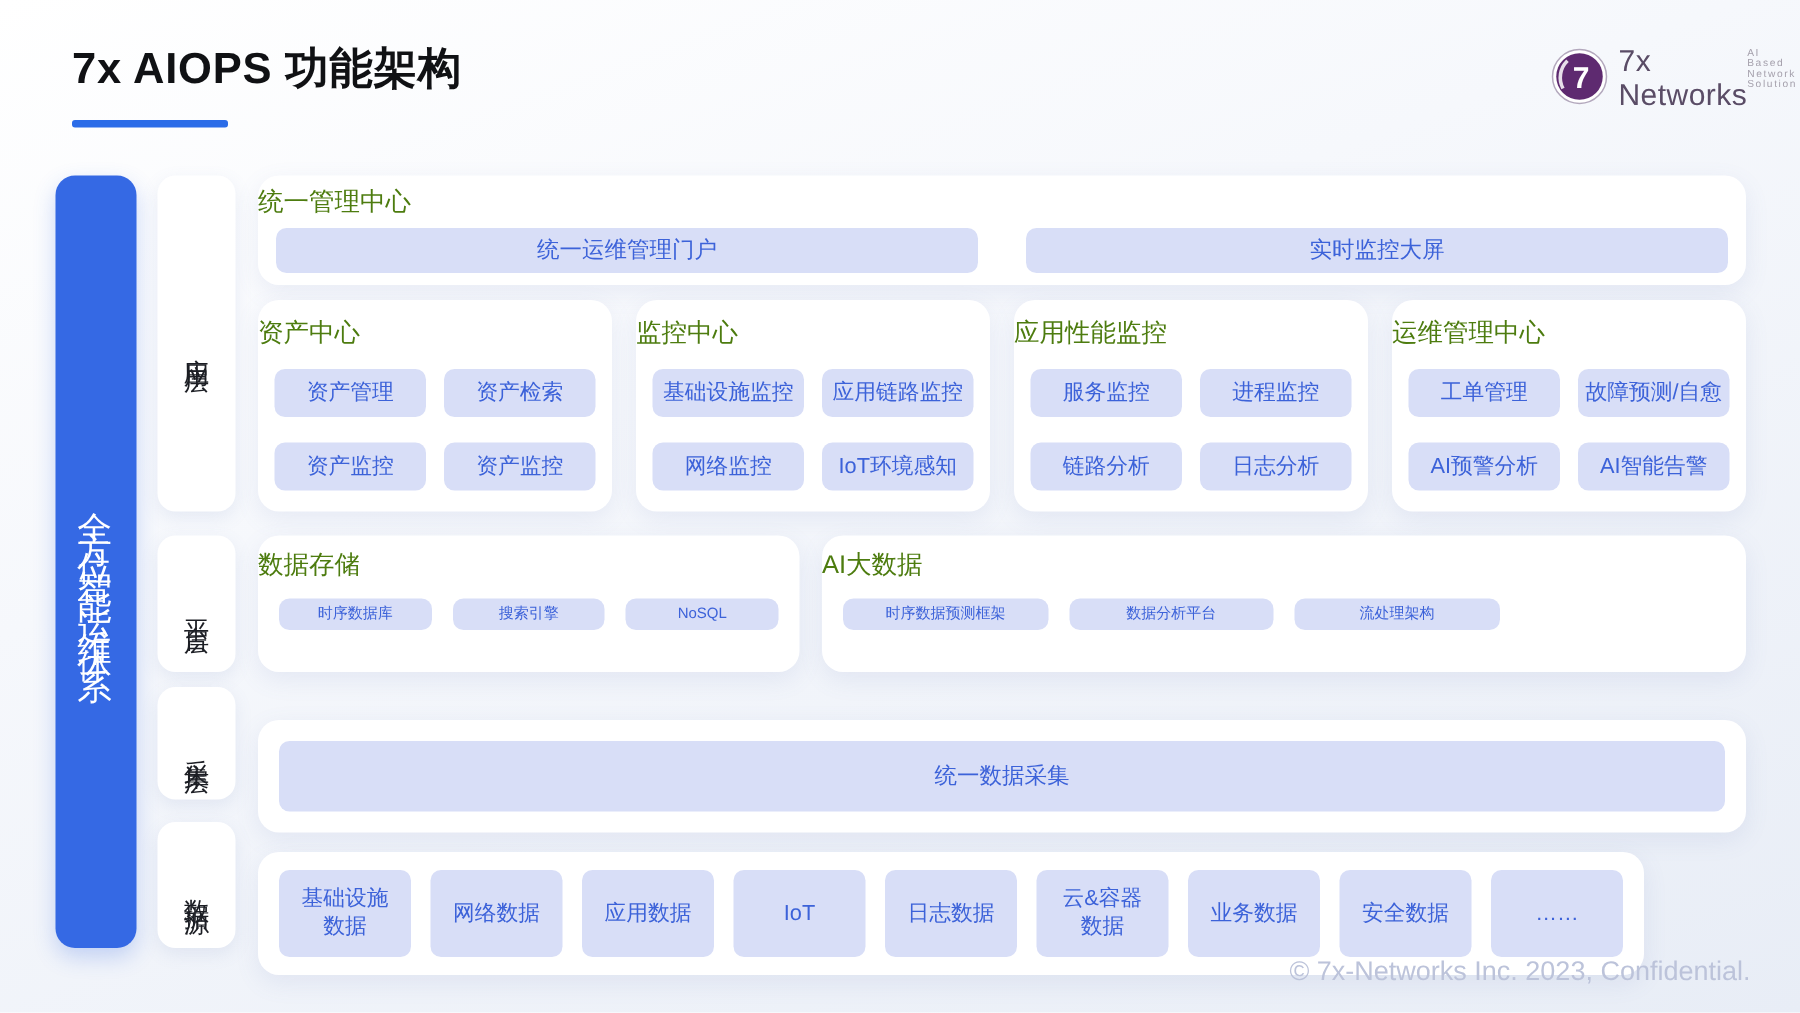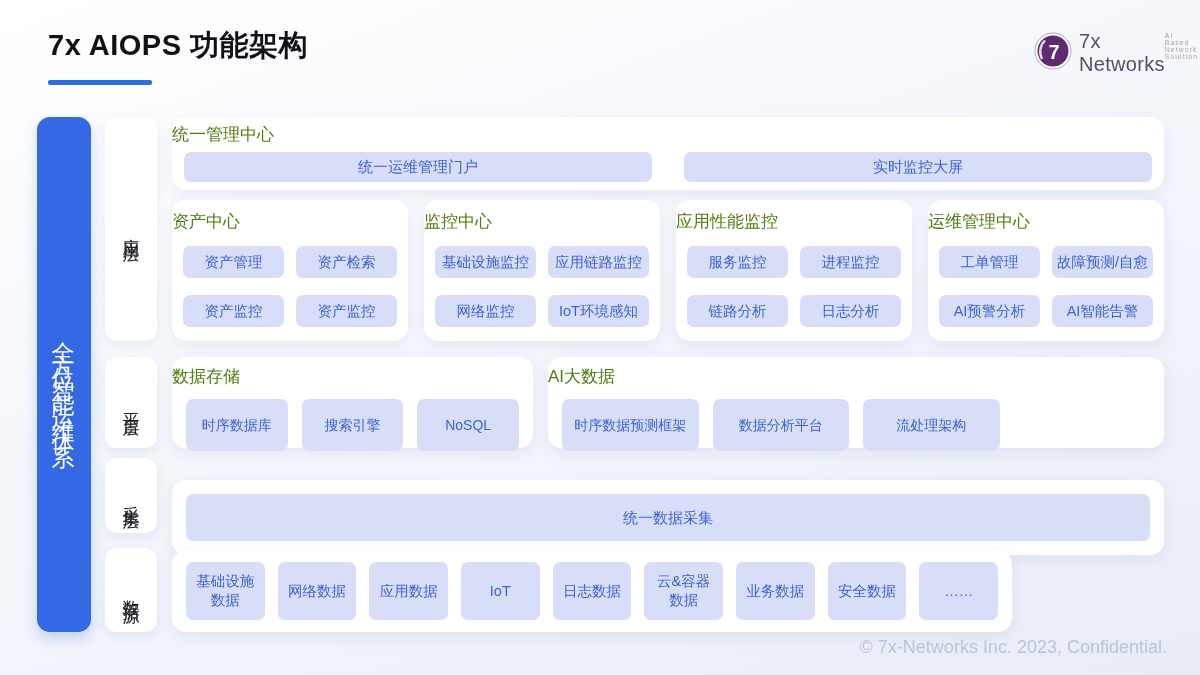--- a/index.html
+++ b/index.html
@@ -47,26 +47,26 @@
   .cc1 { left:172px; } .cc2 { left:424px; } .cc3 { left:676px; } .cc4 { left:928px; }
   .card-center .card-title { margin-top:10px; }
   .grid2 { display:grid; grid-template-columns:1fr 1fr; gap:17px 12px; padding:12px 11px 0 11px; }
   .grid2 .chip { height:32px; }
   
   .card-storage { left:172px; top:357px; width:361px; height:91px; }
   .card-bigdata { left:548px; top:357px; width:616px; height:91px; }
   .card-storage .card-title, .card-bigdata .card-title { margin-top:8px; }
   .grid3 { display:grid; grid-template-columns:repeat(3,1fr); gap:14px; padding:10px 14px 0 14px; }
   .grid4 { display:grid; grid-template-columns:repeat(4,1fr); gap:14px; padding:10px 14px 0 14px; }
-  .grid3 .chip, .grid4 .chip { height:52px; font-size:14px; }
+  .grid3 .chip, .grid4 .chip { height:21px; font-size:10px; }
   
   .card-collect { left:172px; top:480px; width:992px; height:75px; }
   .collect-chip { margin:14px 14px 0 14px; height:47px; font-size:15px; }
   
-  .card-source { left:172px; top:550px; width:840px; height:82px; }
+  .card-source { left:172px; top:568px; width:924px; height:82px; }
   .grid9 { display:grid; grid-template-columns:repeat(9,1fr); gap:13px; padding:12px 14px 0 14px; }
   .grid9 .chip { height:58px; }
   
   .footer { position:absolute; right:33px; top:637px; font-size:18px; color:#bcc3da; }
 </style>
 </head>
 <body>
 
 <div class="canvas">
 

